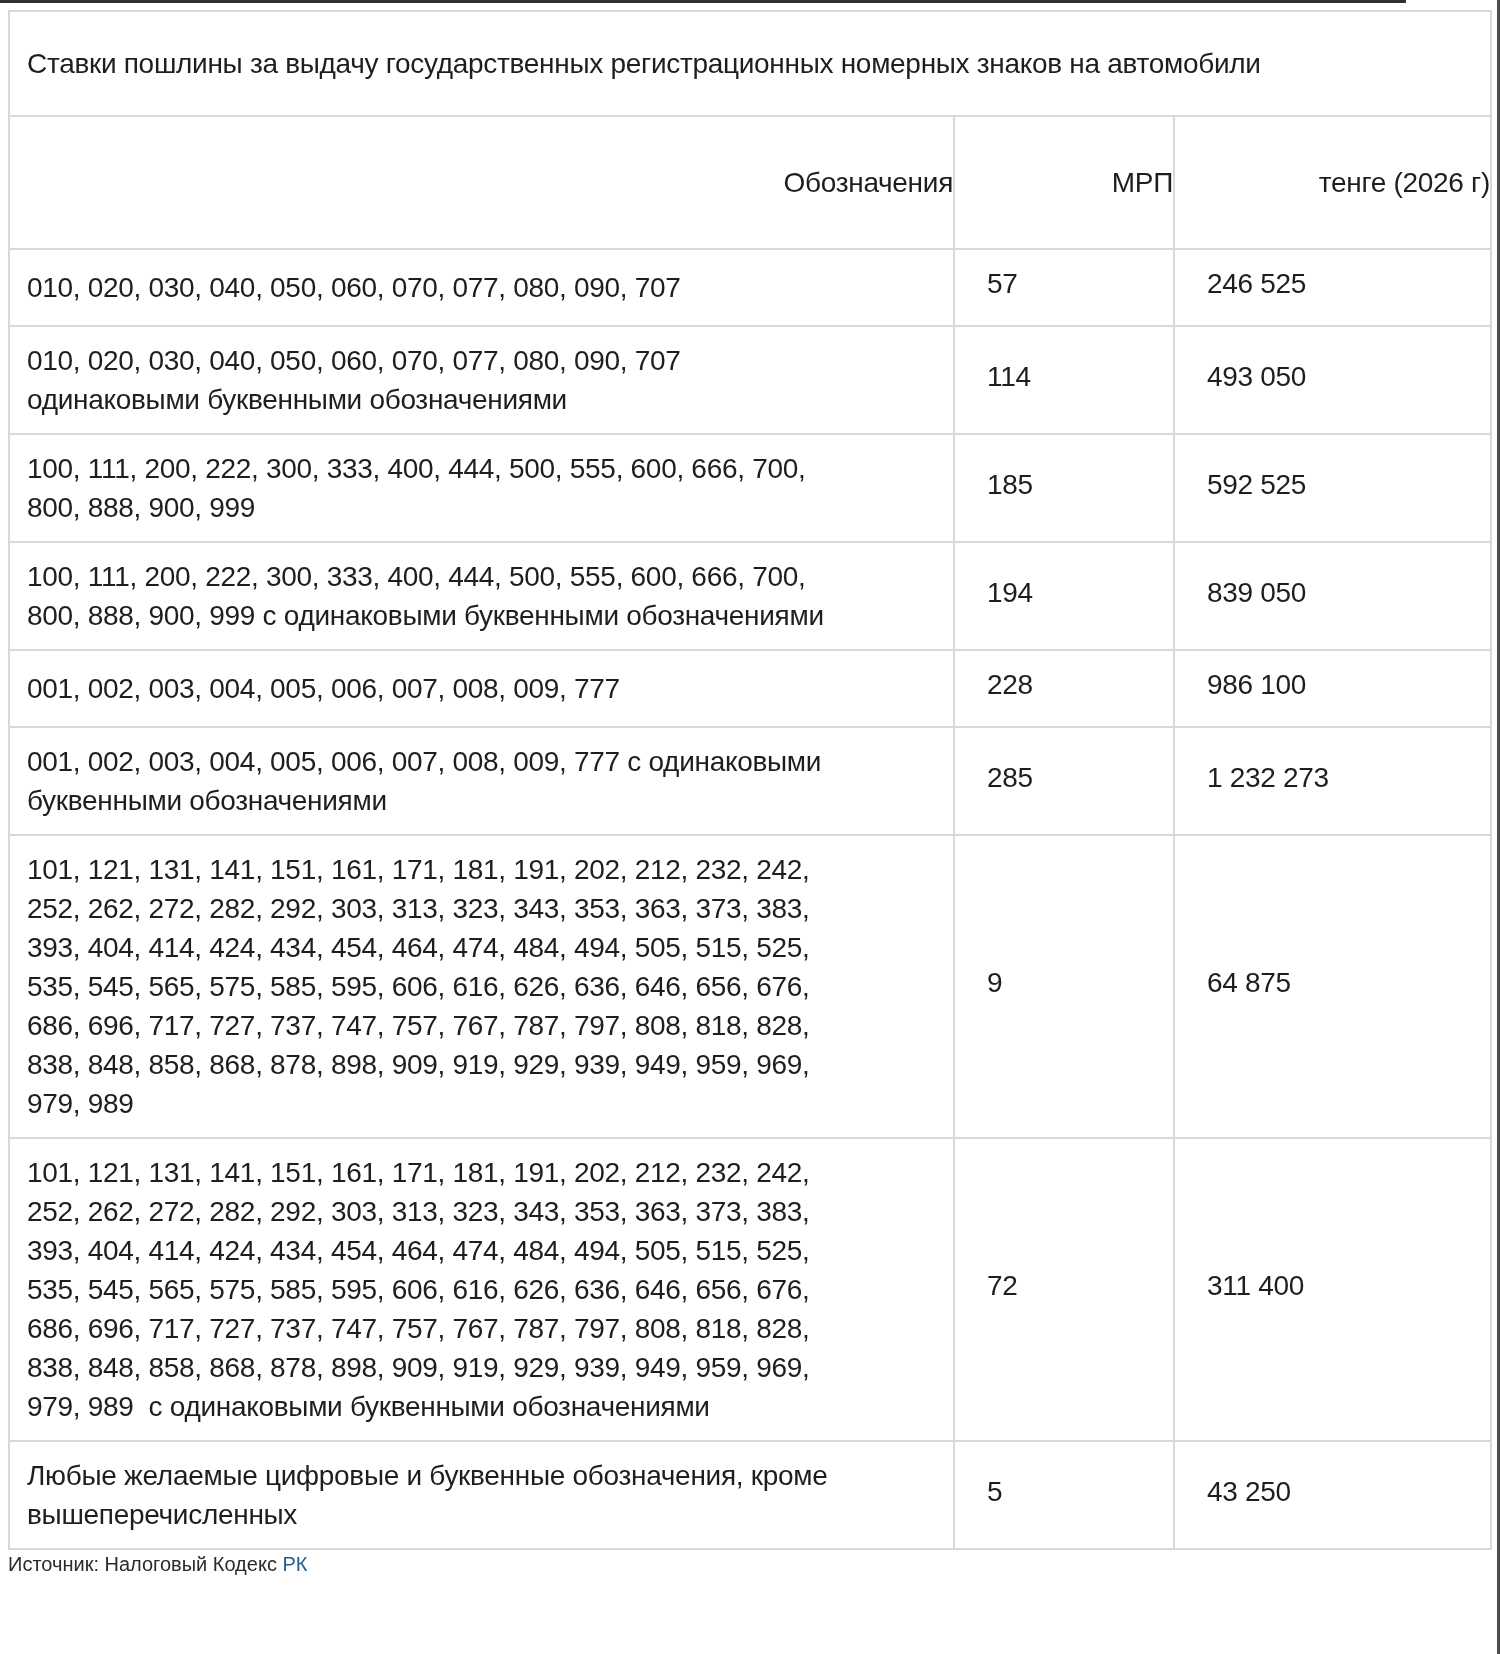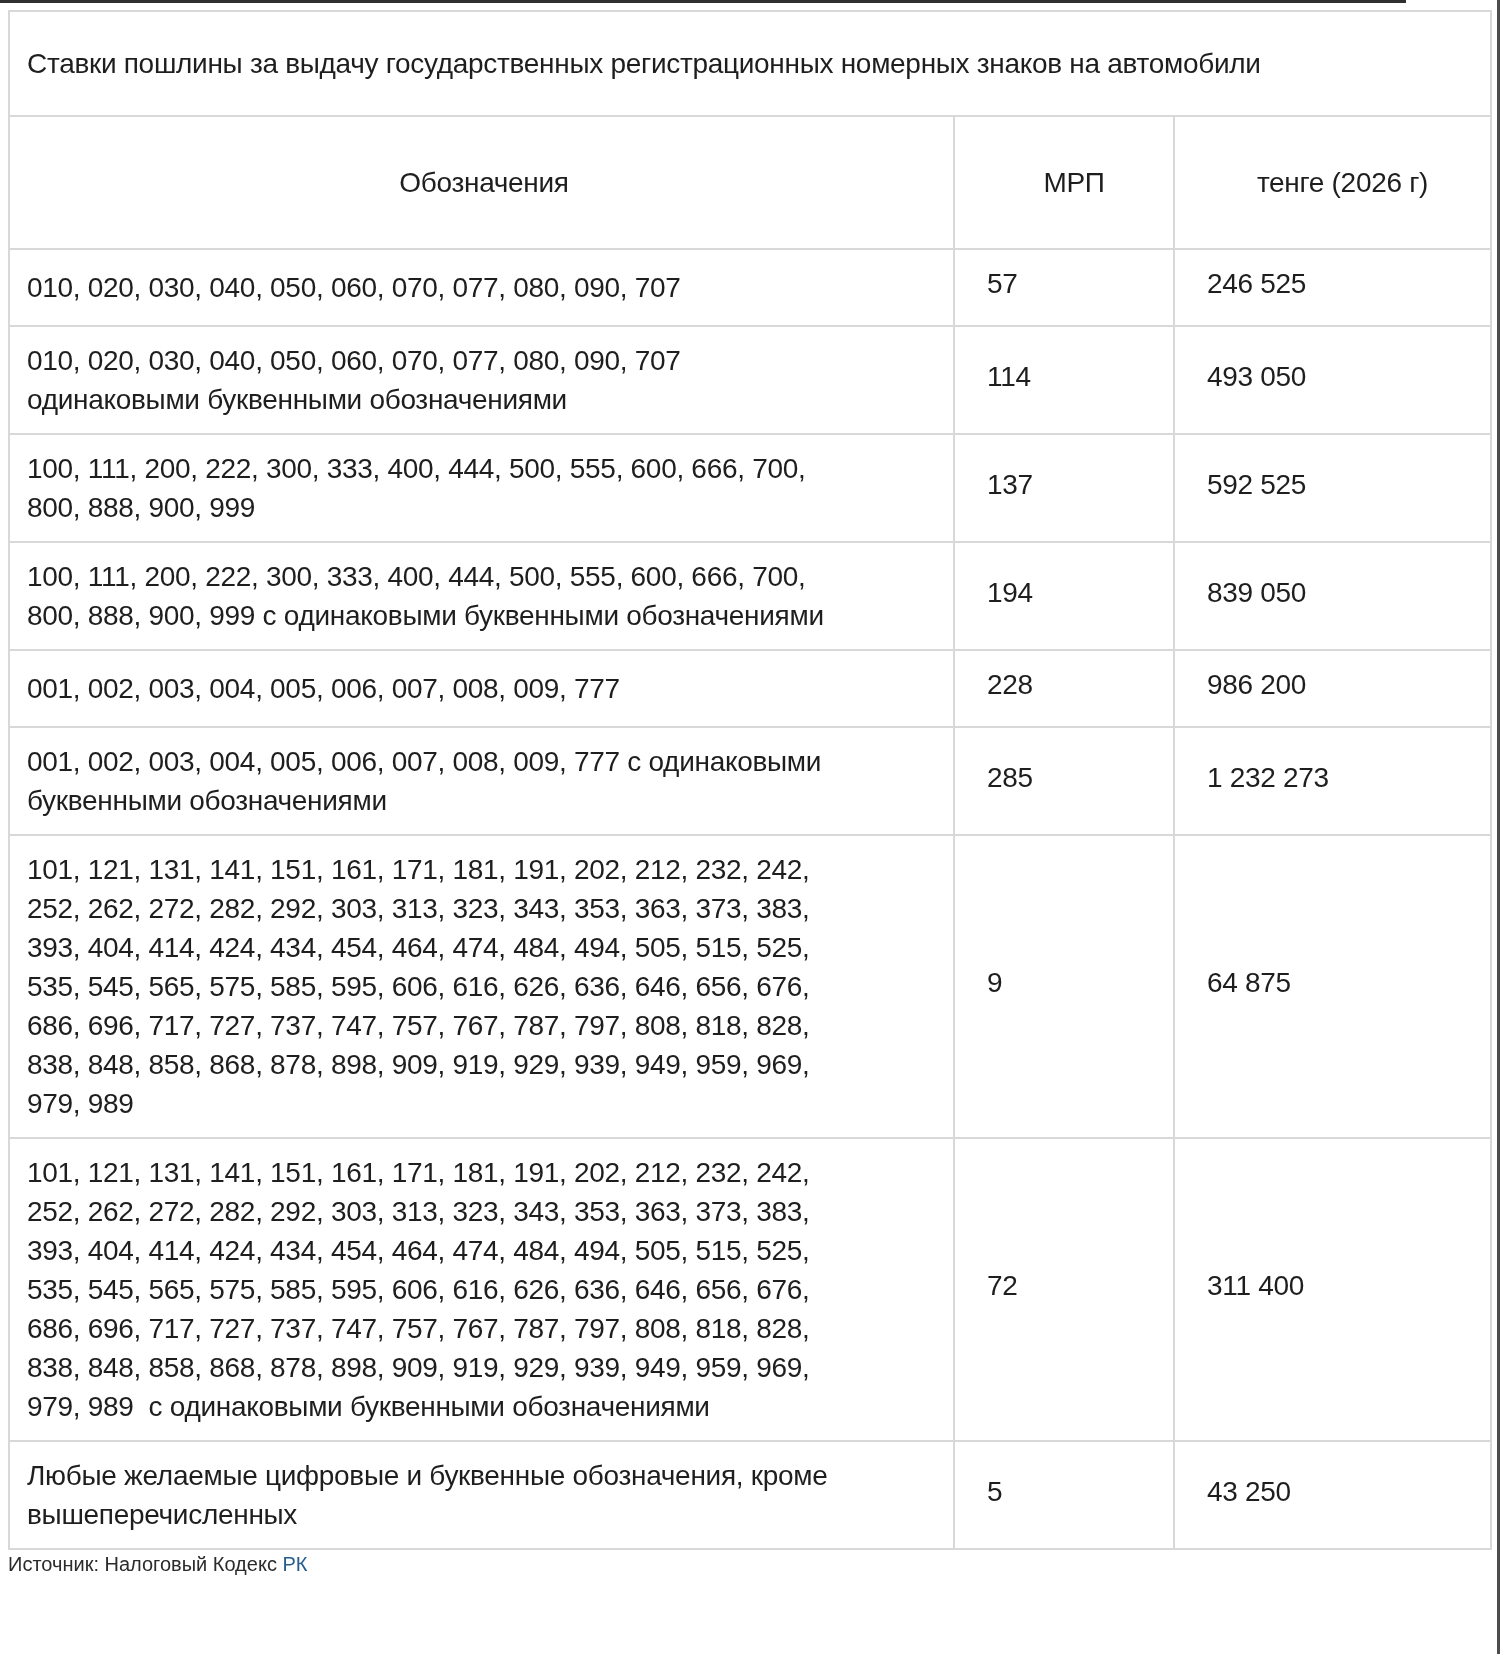--- a/index.html
+++ b/index.html
@@ -43,22 +43,22 @@
     line-height: 39px;
     font-weight: normal;
     vertical-align: middle;
     letter-spacing: -0.3px;
     overflow: hidden;
   }
   td.title-cell {
     padding: 32px 20px 32px 17px;
   }
   th.col-head {
-    text-align: center;
-    padding: 46px 12px 46px 17px;
+    text-align: right;
+    padding: 46px 0 46px 17px;
   }
   th.col-head.num-col {
     padding-left: 32px;
   }
   td.label-cell {
     padding: 14px 8px 14px 17px;
     white-space: pre-wrap;
     border-radius: 8px;
   }
   td.num-cell {
@@ -105,33 +105,33 @@
     </tr>
     <tr>
       <td class="label-cell">010, 020, 030, 040, 050, 060, 070, 077, 080, 090, 707
 одинаковыми буквенными обозначениями</td>
       <td class="num-cell">114</td>
       <td class="num-cell">493 050</td>
     </tr>
     <tr>
       <td class="label-cell">100, 111, 200, 222, 300, 333, 400, 444, 500, 555, 600, 666, 700,
 800, 888, 900, 999</td>
-      <td class="num-cell">137</td>
+      <td class="num-cell">185</td>
       <td class="num-cell">592 525</td>
     </tr>
     <tr>
       <td class="label-cell">100, 111, 200, 222, 300, 333, 400, 444, 500, 555, 600, 666, 700,
 800, 888, 900, 999 с одинаковыми буквенными обозначениями</td>
       <td class="num-cell">194</td>
       <td class="num-cell">839 050</td>
     </tr>
     <tr>
       <td class="label-cell">001, 002, 003, 004, 005, 006, 007, 008, 009, 777</td>
       <td class="num-cell">228</td>
-      <td class="num-cell">986 200</td>
+      <td class="num-cell">986 100</td>
     </tr>
     <tr>
       <td class="label-cell">001, 002, 003, 004, 005, 006, 007, 008, 009, 777 с одинаковыми
 буквенными обозначениями</td>
       <td class="num-cell">285</td>
       <td class="num-cell">1 232 273</td>
     </tr>
     <tr>
       <td class="label-cell">101, 121, 131, 141, 151, 161, 171, 181, 191, 202, 212, 232, 242,
 252, 262, 272, 282, 292, 303, 313, 323, 343, 353, 363, 373, 383,

